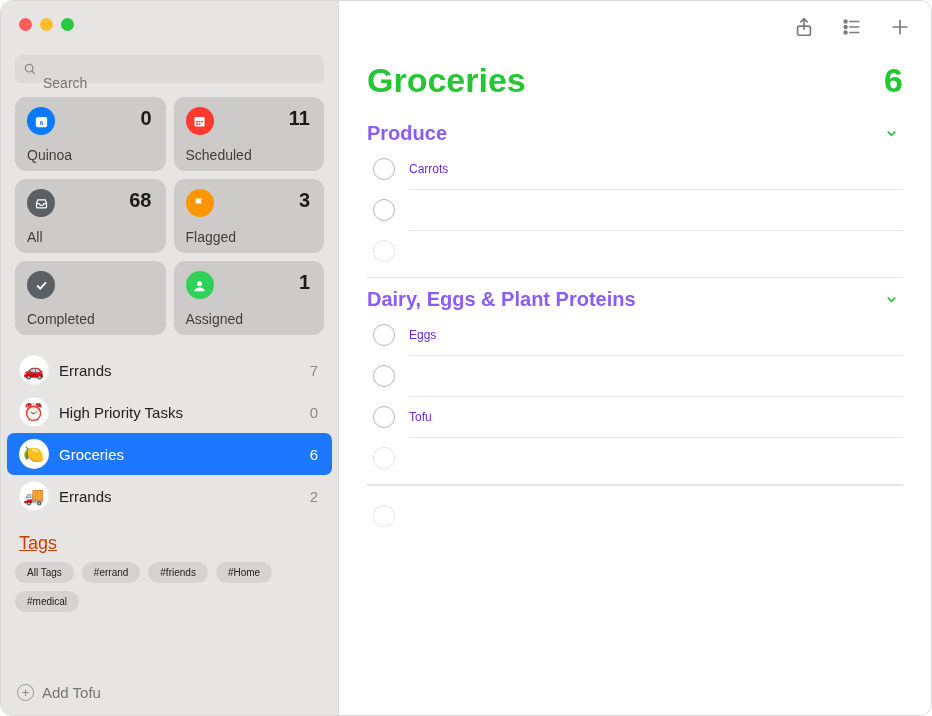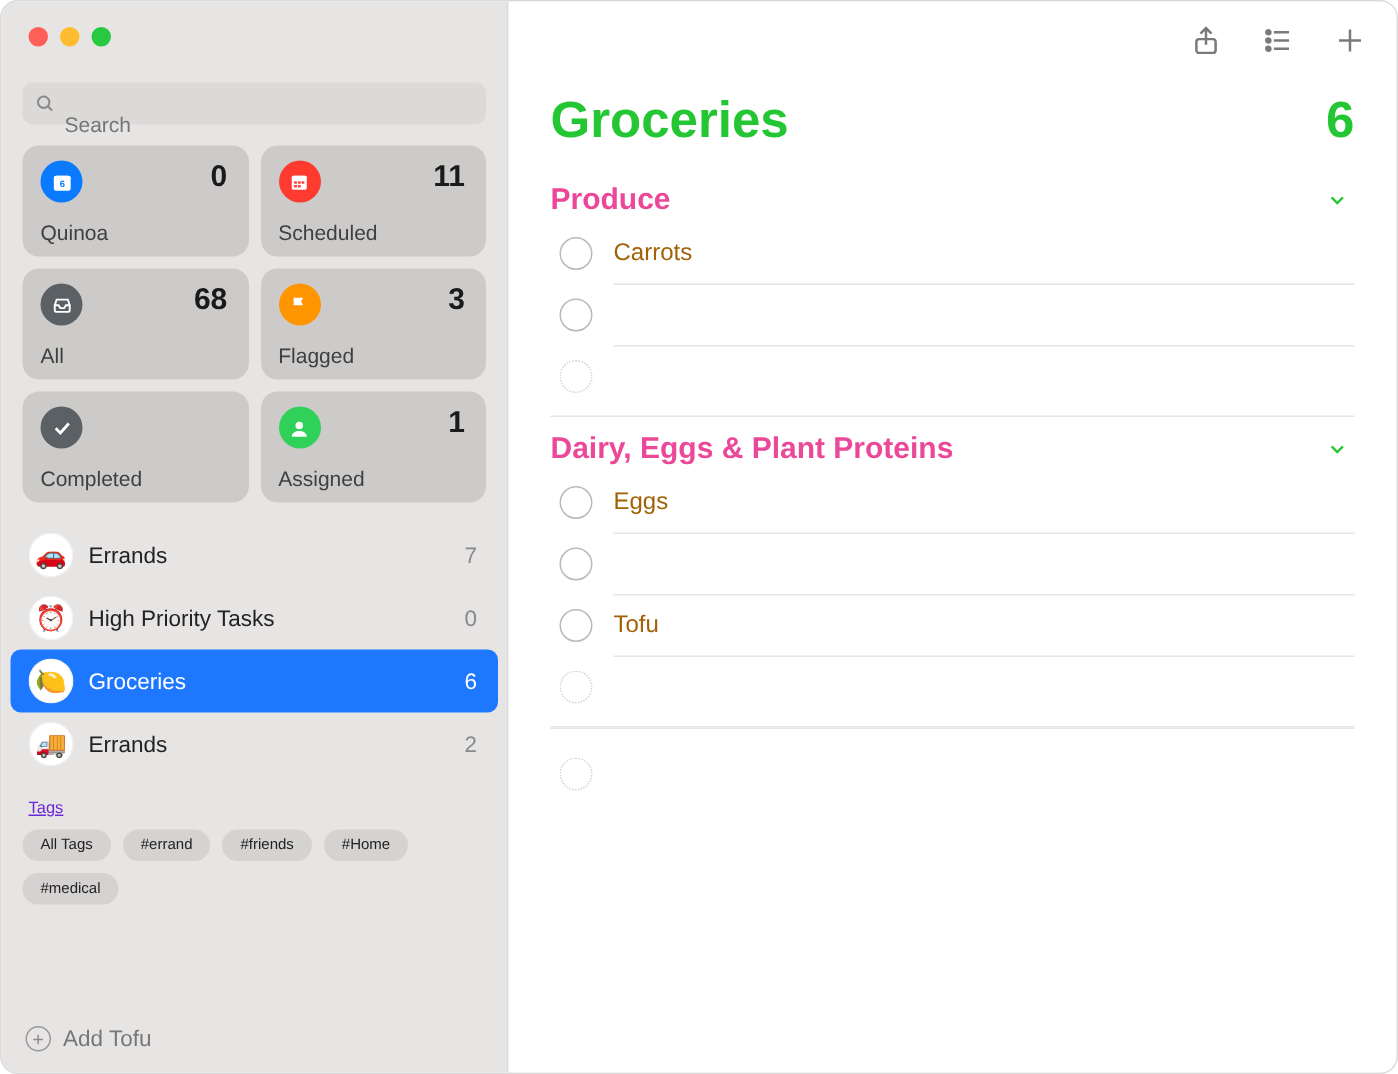--- a/index.html
+++ b/index.html
@@ -24,41 +24,41 @@
   .ic svg{width:15px;height:15px;}
   
   .lists{ padding: 6px 6px; }
   .lrow{ display:flex; align-items:center; height:42px; padding:0 14px 0 12px; border-radius:7px; cursor:pointer; font-size:15px; color:#222;}
   .lrow.sel{ background:#1e78ff; color:#fff;}
   .lrow.sel .lcount{color:#fff;}
   .licon{ width:30px;height:30px;border-radius:50%; background:#fff; display:flex;align-items:center;justify-content:center; margin-right:10px; font-size:17px; border:1px solid rgba(0,0,0,0.05);}
   .ltitle{flex:1; font-weight:500;}
   .lcount{color:#8a8a8a; font-size:15px;}
   
-  .tags-hdr{padding:10px 18px 4px; font-size:11px; color:#6d28d9;text-decoration:underline;}
+  .tags-hdr{padding:10px 18px 4px; font-size:18px; color:#c2410c;text-decoration:underline;}
   .tags{padding:4px 14px 8px; display:flex; flex-wrap:wrap; gap:8px;}
   .tag{background:#d5d3d2; border-radius:14px; padding:5px 12px; font-size:10px; color:#222; cursor:pointer;}
   .addlist{ margin-top:auto; padding:10px 16px 14px; display:flex; align-items:center; gap:8px; color:#777; font-size:15px; cursor:pointer;}
   .addlist .plus{width:17px;height:17px;border:1.5px solid #9a9a9a;border-radius:50%;display:flex;align-items:center;justify-content:center;font-size:13px;line-height:1;color:#8a8a8a;}
   
   .main{flex:1; display:flex; flex-direction:column; background:#fff;}
   .toolbar{height:52px; display:flex; align-items:center; justify-content:flex-end; padding:0 20px; gap:26px; color:#7a7a7a;}
   .tbtn{width:22px;height:22px;cursor:pointer;display:flex;align-items:center;justify-content:center;}
   .header{display:flex; align-items:center; padding:8px 28px 12px;}
   .header .title{flex:1; font-size:34px; font-weight:700; color:#24c733;}
   .header .big{font-size:34px; font-weight:600; color:#24c733;}
   .content{flex:1; overflow-y:auto; padding:0 28px 0 0;}
   .section{padding: 10px 0 6px 28px;}
   .sechdr{display:flex;align-items:center; padding-bottom:4px;}
-  .sechdr .secname{flex:1;font-size:20px;font-weight:700;color:#ec4899;}
+  .sechdr .secname{flex:1;font-size:20px;font-weight:700;color:#8b5cf6;}
   .chev{color:#24c733; width:15px; margin-right:4px;}
   .item{display:flex;align-items:center;min-height:40px; padding:4px 0 4px 6px; }
   .circle{width:22px;height:22px;border-radius:50%;border:1.5px solid #b9b9b9; flex-shrink:0; cursor:pointer;}
   .circle.dotted{border:1.5px dotted #cfcfcf;}
-  .itxt{padding-left:14px;font-size:16px;color:#a16207; flex:1;}
+  .itxt{padding-left:14px;font-size:12px;color:#6d28d9; flex:1;}
   .sep{height:1px;background:#e6e6e6; margin-left:42px;}
   .fullsep{height:1px;background:#e6e6e6; margin-left:28px;}
 </style>
 </head>
 <body>
 
 <div class="window">
   <div class="sidebar">
     <div class="titlebar">
       <div class="traffic tr-red"></div>

